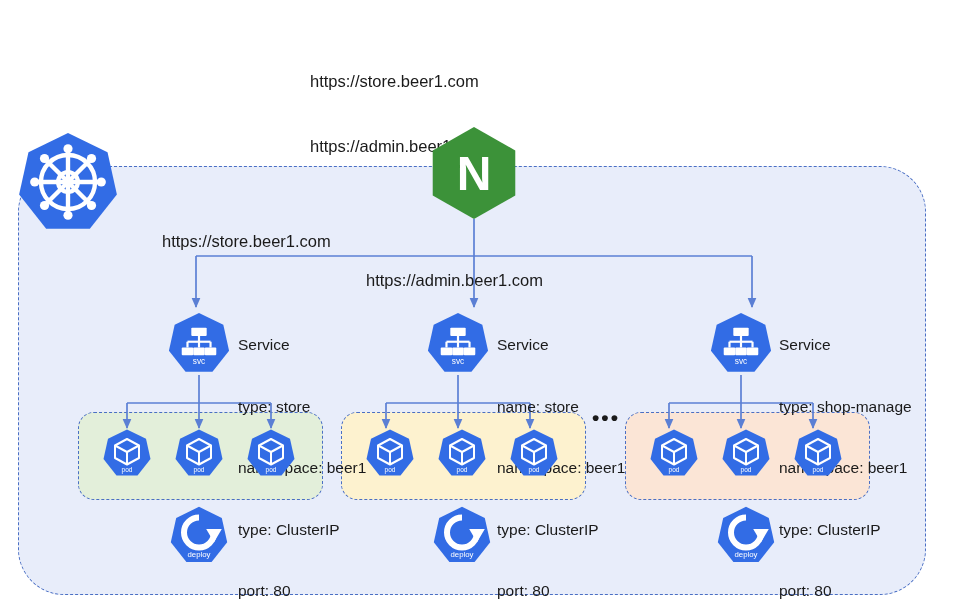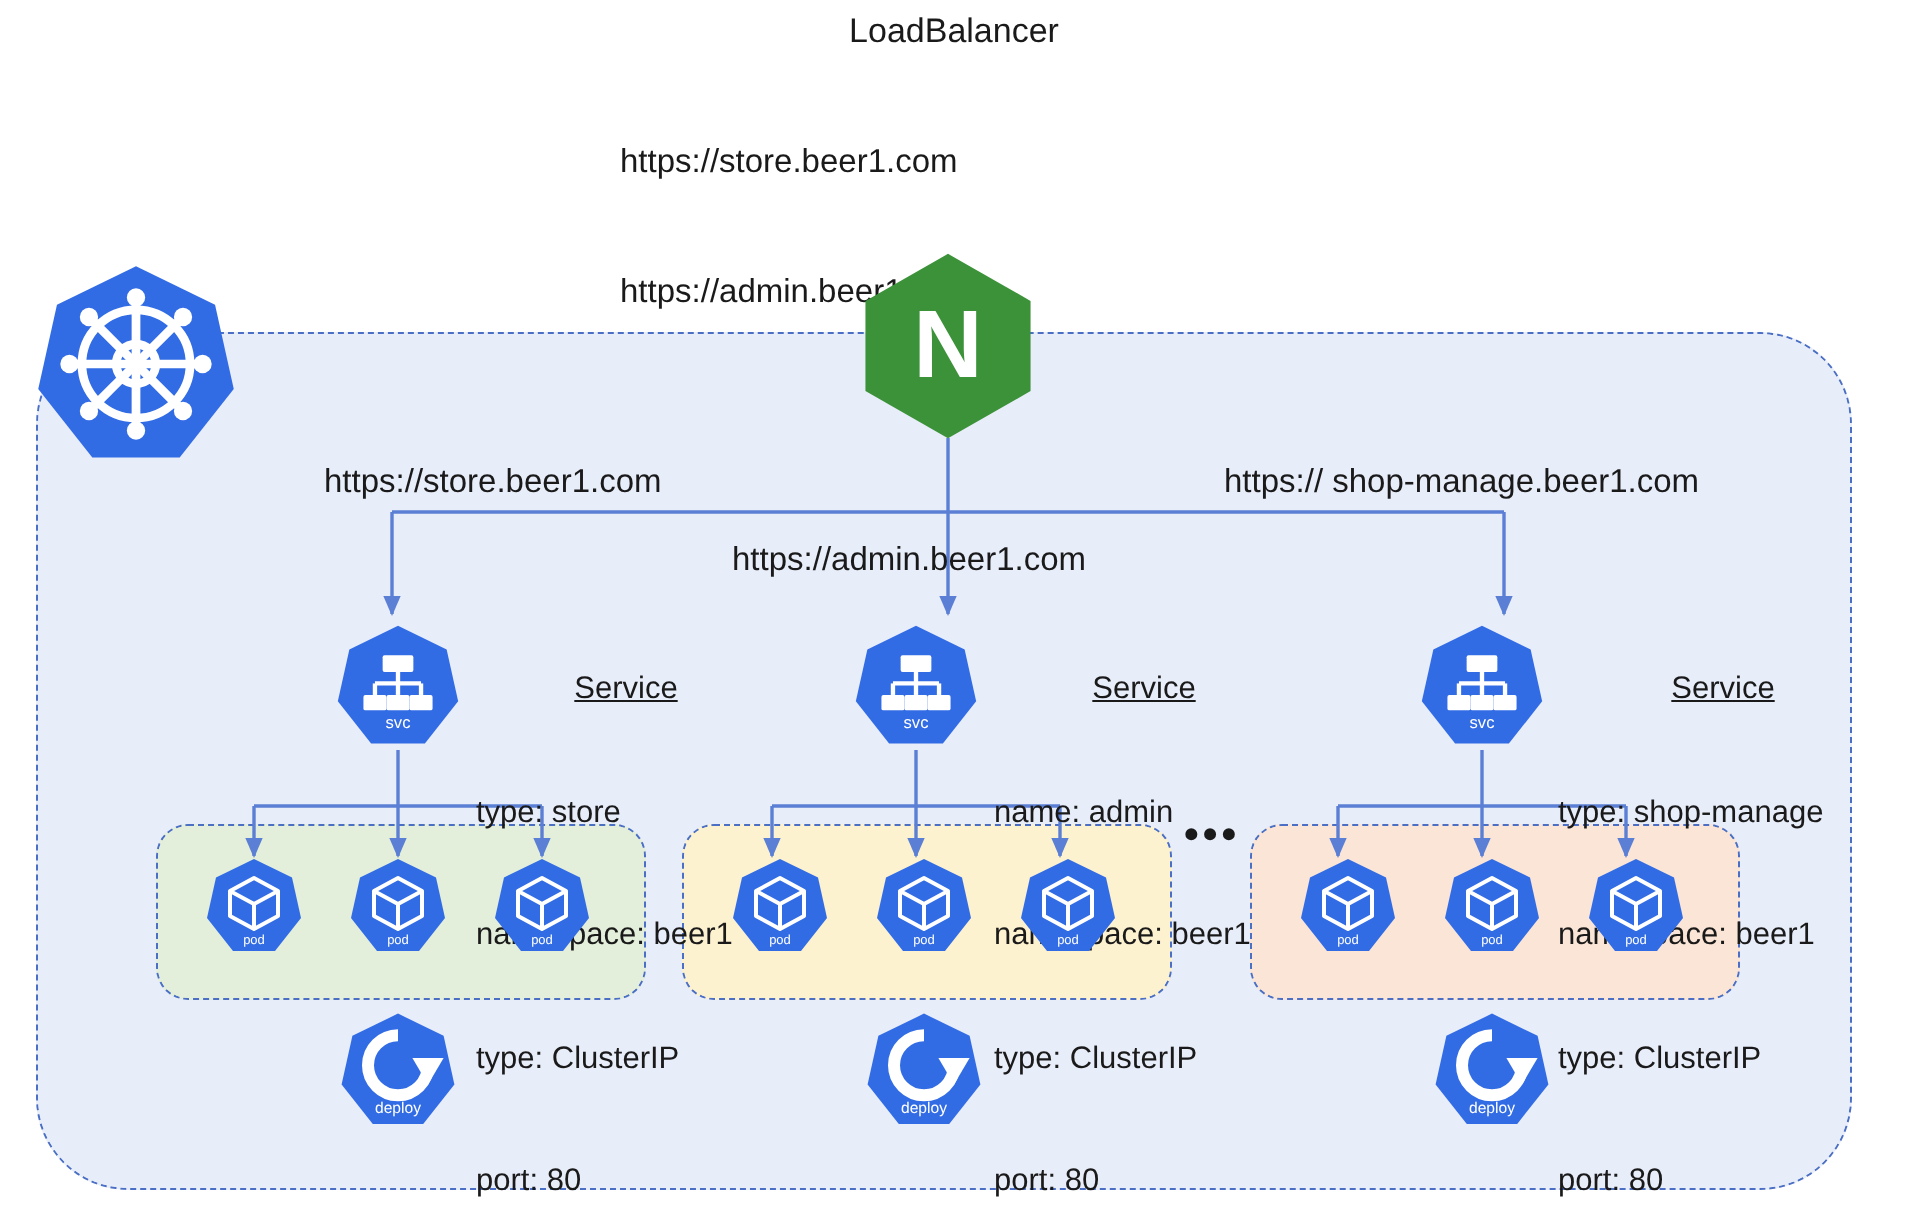--- a/index.html
+++ b/index.html
@@ -64,23 +64,21 @@
   #route-shop   { left: 612px; top: 231px; }
 
   
   .svc-info {
     font-size: 15.5px;
     line-height: 20.5px;
     white-space: pre;
   }
   .svc-info .svc-head {
     display: block;
-    text-align: center;
     white-space: pre;
-    text-decoration: underline;
   }
   .svc-info .row { display: block; white-space: pre; }
   #svcinfo-0 { left: 238px; top: 294px; width: 150px; }
   #svcinfo-1 { left: 497px; top: 294px; width: 150px; }
   #svcinfo-2 { left: 779px; top: 294px; width: 165px; }
 
   
   .podbox {
     border: 1.5px dashed #4a6fc4;
     border-radius: 16px;
@@ -112,21 +110,20 @@
   #svc-2 { left: 709px; top: 311px; }
 
   .pod-icon { width: 50px; height: 50px; }
   .deploy-icon { width: 60px; height: 60px; }
 </style>
 </head>
 <body>
 
 <div id="canvas">
 
-  <div class="abs" id="lb-title">LoadBalancer</div>
 
   <div class="abs" id="lb-lines">
     <div>https://store.beer1.com</div>
     <div>https://admin.beer1.com</div>
     <div>https://shop-manage.beer1.com</div>
   </div>
 
   <div class="abs" id="cluster"></div>
 
   <div class="abs podbox" id="podbox-0"></div>
@@ -203,21 +200,20 @@
 
   <div class="icon-wrap" id="nginx-logo">
     <svg viewBox="0 0 100 100" width="96" height="96">
       <polygon points="50,2 93,26.5 93,73.5 50,98 7,73.5 7,26.5" fill="#3c9239"></polygon>
       <text x="50" y="50" text-anchor="middle" dominant-baseline="central" font-family="'Liberation Sans', sans-serif" font-size="50" font-weight="bold" fill="#ffffff">N</text>
     </svg>
   </div>
 
   <div class="abs route-label" id="route-store">https://store.beer1.com</div>
   <div class="abs route-label" id="route-admin">https://admin.beer1.com</div>
-  <div class="abs route-label" id="route-shop">https:// shop-manage.beer1.com</div>
 
   <div class="icon-wrap svc-icon" id="svc-0">
     <svg viewBox="0 0 100 100" width="64" height="64">
       <polygon points="50,3 88,21.5 97,62 71,95 29,95 3,62 12,21.5" fill="#326ce5"></polygon>
       <g fill="#ffffff">
         <rect x="38" y="26" width="24" height="13" rx="1.5"></rect>
         <rect x="23" y="57" width="18" height="12" rx="1.5"></rect>
         <rect x="41" y="57" width="18" height="12" rx="1.5"></rect>
         <rect x="59" y="57" width="18" height="12" rx="1.5"></rect>
       </g>
@@ -275,21 +271,21 @@
   <div class="abs svc-info" id="svcinfo-0">
     <span class="svc-head">Service</span>
     <span class="row">type: store</span>
     <span class="row">namespace: beer1</span>
     <span class="row">type: ClusterIP</span>
     <span class="row">port: 80</span>
   </div>
 
   <div class="abs svc-info" id="svcinfo-1">
     <span class="svc-head">Service</span>
-    <span class="row">name: admin</span>
+    <span class="row">name: store</span>
     <span class="row">namespace: beer1</span>
     <span class="row">type: ClusterIP</span>
     <span class="row">port: 80</span>
   </div>
 
   <div class="abs svc-info" id="svcinfo-2">
     <span class="svc-head">Service</span>
     <span class="row">type: shop-manage</span>
     <span class="row">namespace: beer1</span>
     <span class="row">type: ClusterIP</span>

